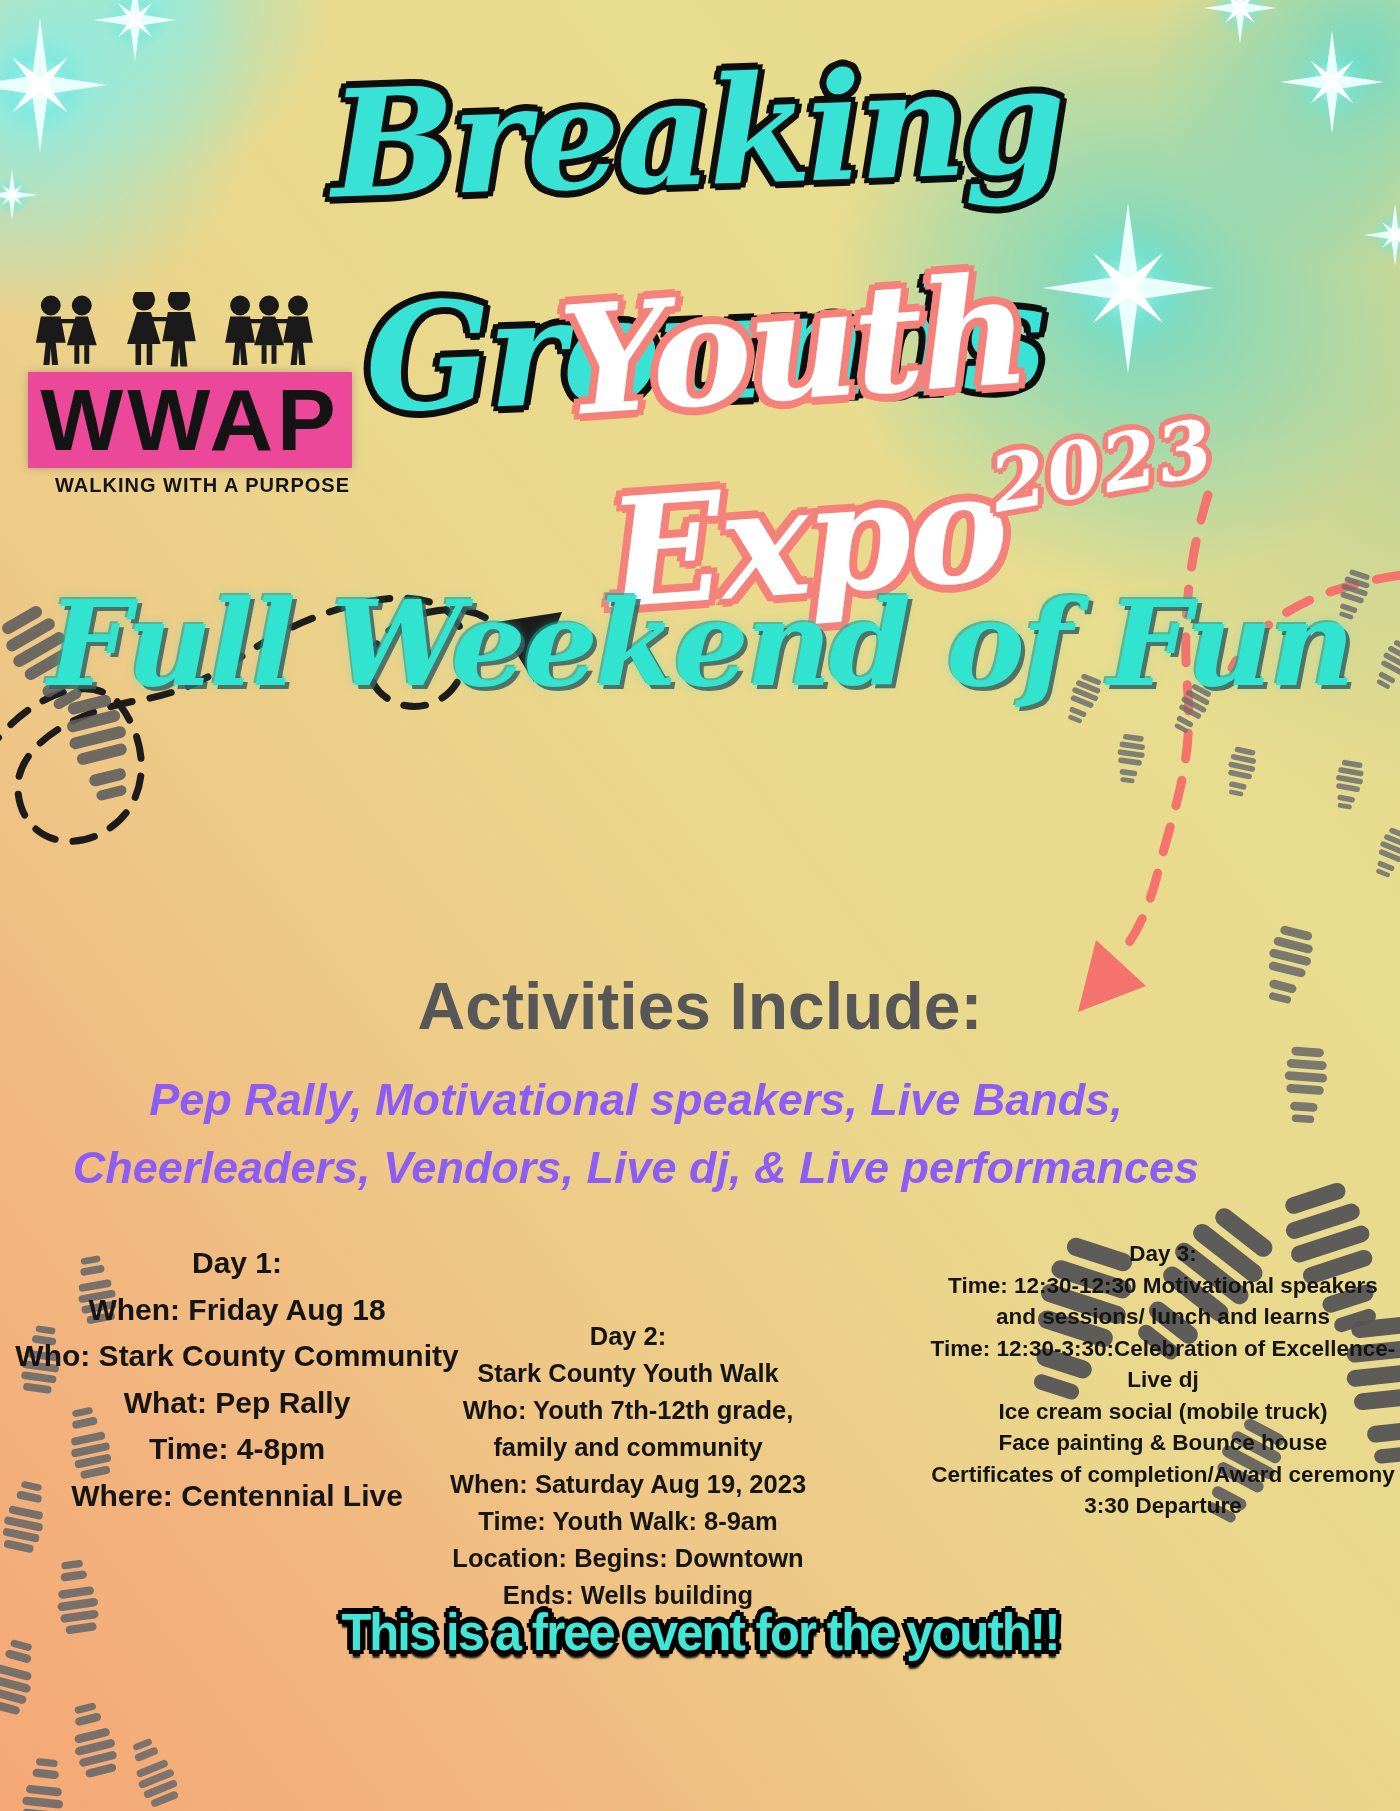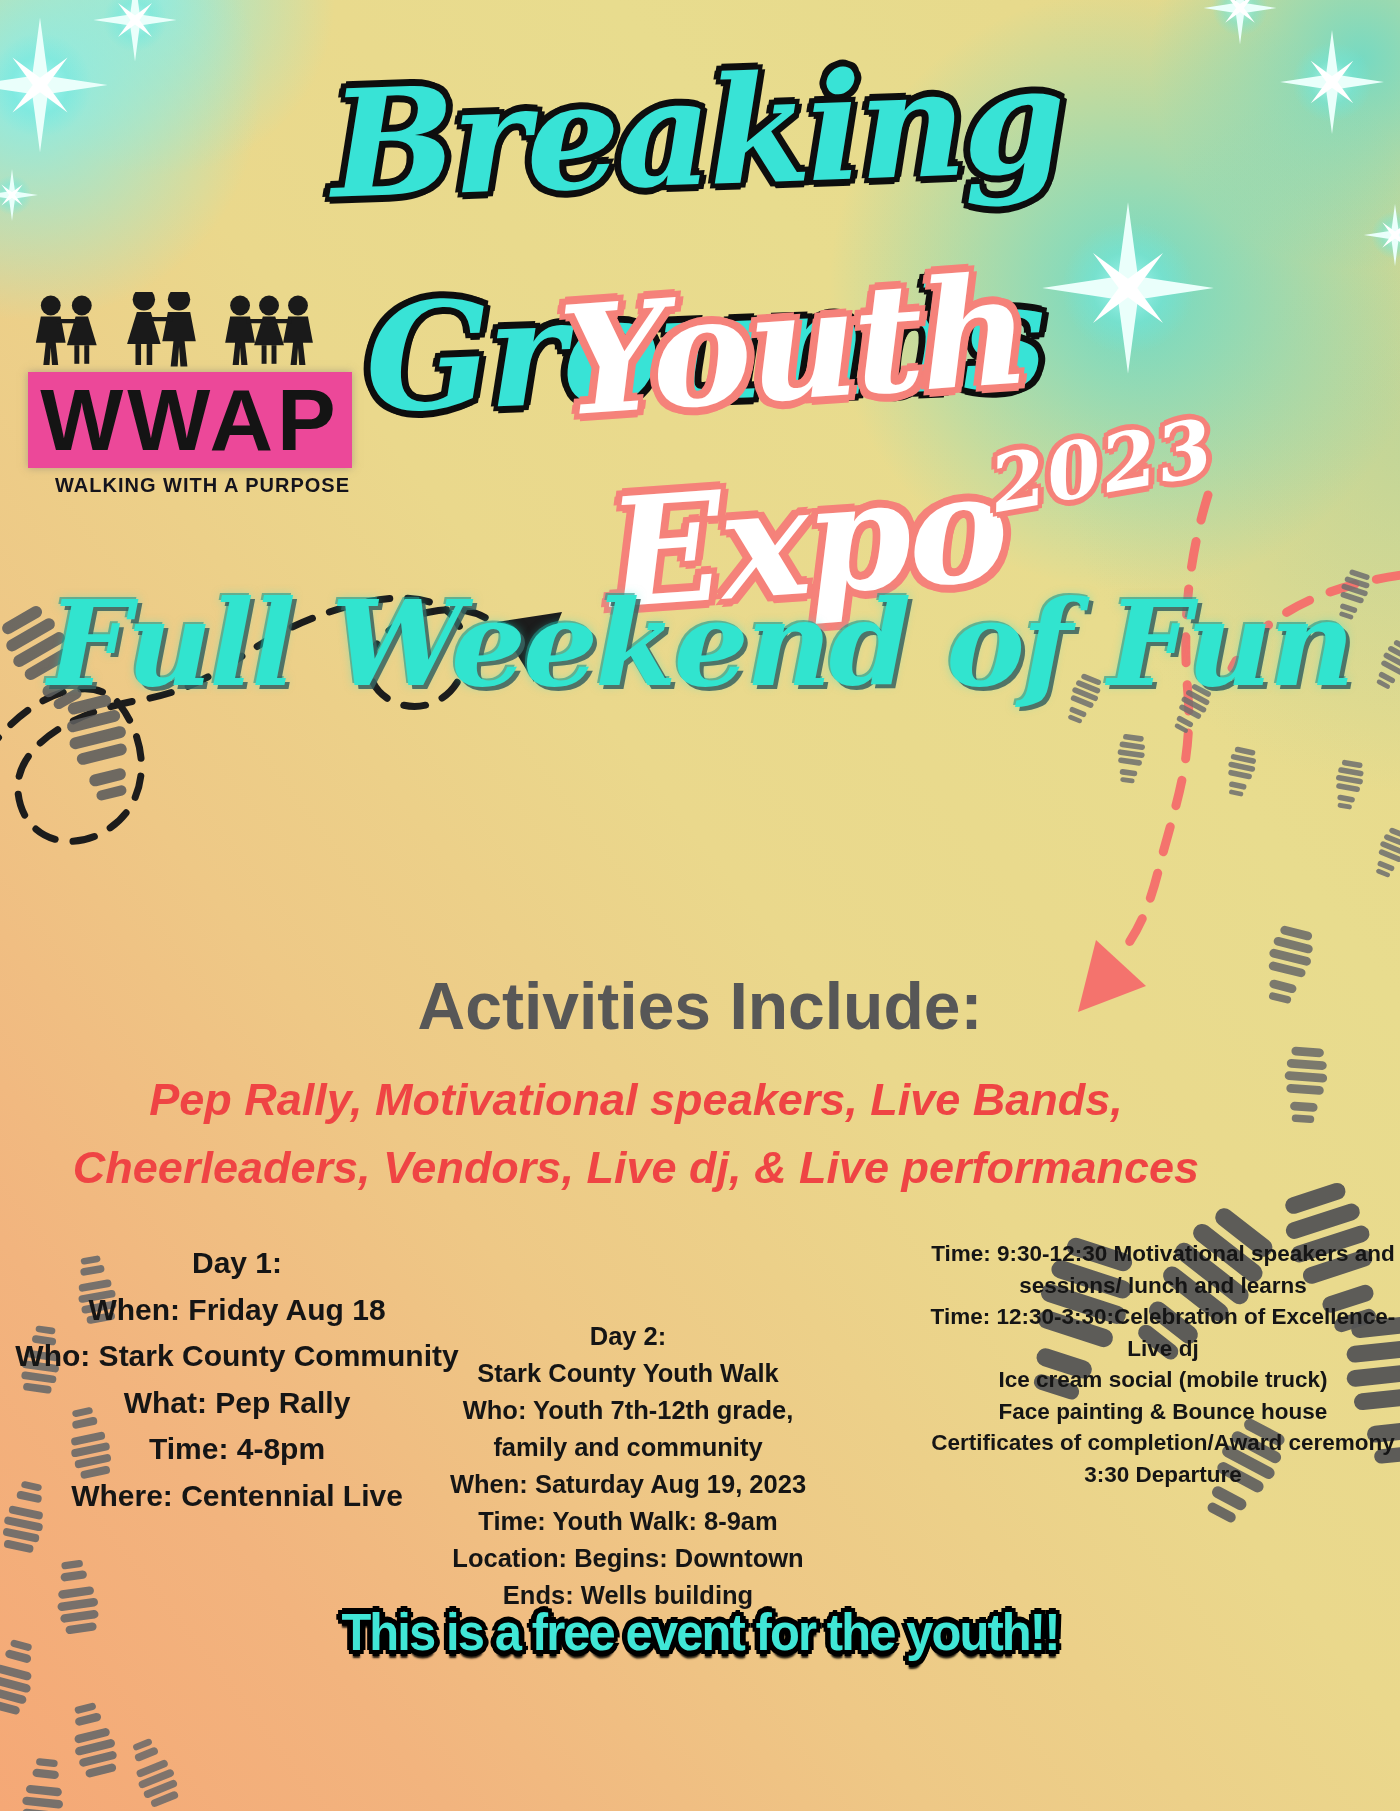--- a/index.html
+++ b/index.html
@@ -61,21 +61,21 @@
     position:absolute;left:2px;top:182px;width:320px;text-align:right;
     font-weight:bold;font-size:20px;color:#15141c;letter-spacing:1px;
   }
 
   .act-head{
     left:0;top:968px;width:1400px;text-align:center;z-index:3;
     font-size:66px;font-weight:bold;color:#575757;letter-spacing:0px;
   }
   .act-lines{
     left:0;top:1066px;width:1272px;text-align:center;z-index:3;
-    font-size:45px;line-height:1.5;font-weight:bold;font-style:italic;color:#ef4444;
+    font-size:45px;line-height:1.5;font-weight:bold;font-style:italic;color:#8b5cf6;
   }
 
   .day{z-index:3;text-align:center;color:#151515;font-weight:bold;}
   .day1{left:12px;top:1240px;width:450px;font-size:30px;line-height:1.55;}
   .day2{left:428px;top:1318px;width:400px;font-size:25.5px;line-height:1.45;}
   .day3{left:928px;top:1238px;width:470px;font-size:22.5px;line-height:1.4;}
   .day .day-title{display:block;}
   .day .day-line{display:block;}
 
   .banner{
@@ -227,21 +227,22 @@
   <span class="day-title">Day 2:</span>
   <span class="day-line">Stark County Youth Walk</span>
   <span class="day-line">Who: Youth 7th-12th grade, family and community</span>
   <span class="day-line">When: Saturday Aug 19, 2023</span>
   <span class="day-line">Time: Youth Walk: 8-9am</span>
   <span class="day-line">Location: Begins: Downtown</span>
   <span class="day-line">Ends: Wells building</span>
 </div>
 
 <div class="abs sans day day3">
-  <span class="day-line">Time: 9:30-12:30 Motivational speakers and sessions/ lunch and learns</span>
+  <span class="day-title">Day 3:</span>
+  <span class="day-line">Time: 12:30-12:30 Motivational speakers and sessions/ lunch and learns</span>
   <span class="day-line">Time: 12:30-3:30:Celebration of Excellence- Live dj</span>
   <span class="day-line">Ice cream social (mobile truck)</span>
   <span class="day-line">Face painting &amp; Bounce house</span>
   <span class="day-line">Certificates of completion/Award ceremony</span>
   <span class="day-line">3:30 Departure</span>
 </div>
 
 <div class="abs sans banner">This is a free event for the youth!!</div>
 
 </body></html>

